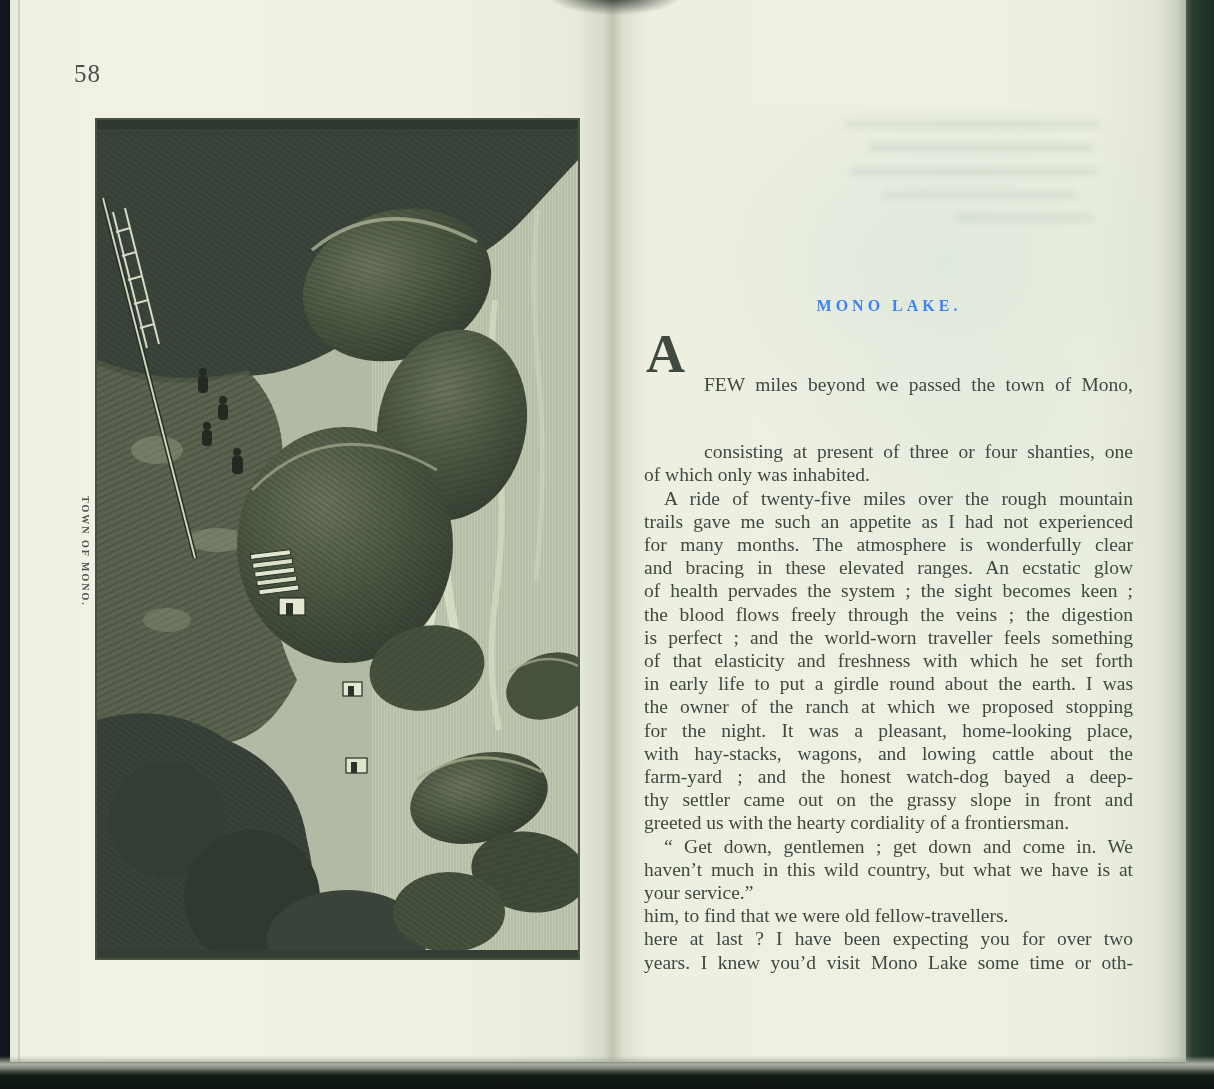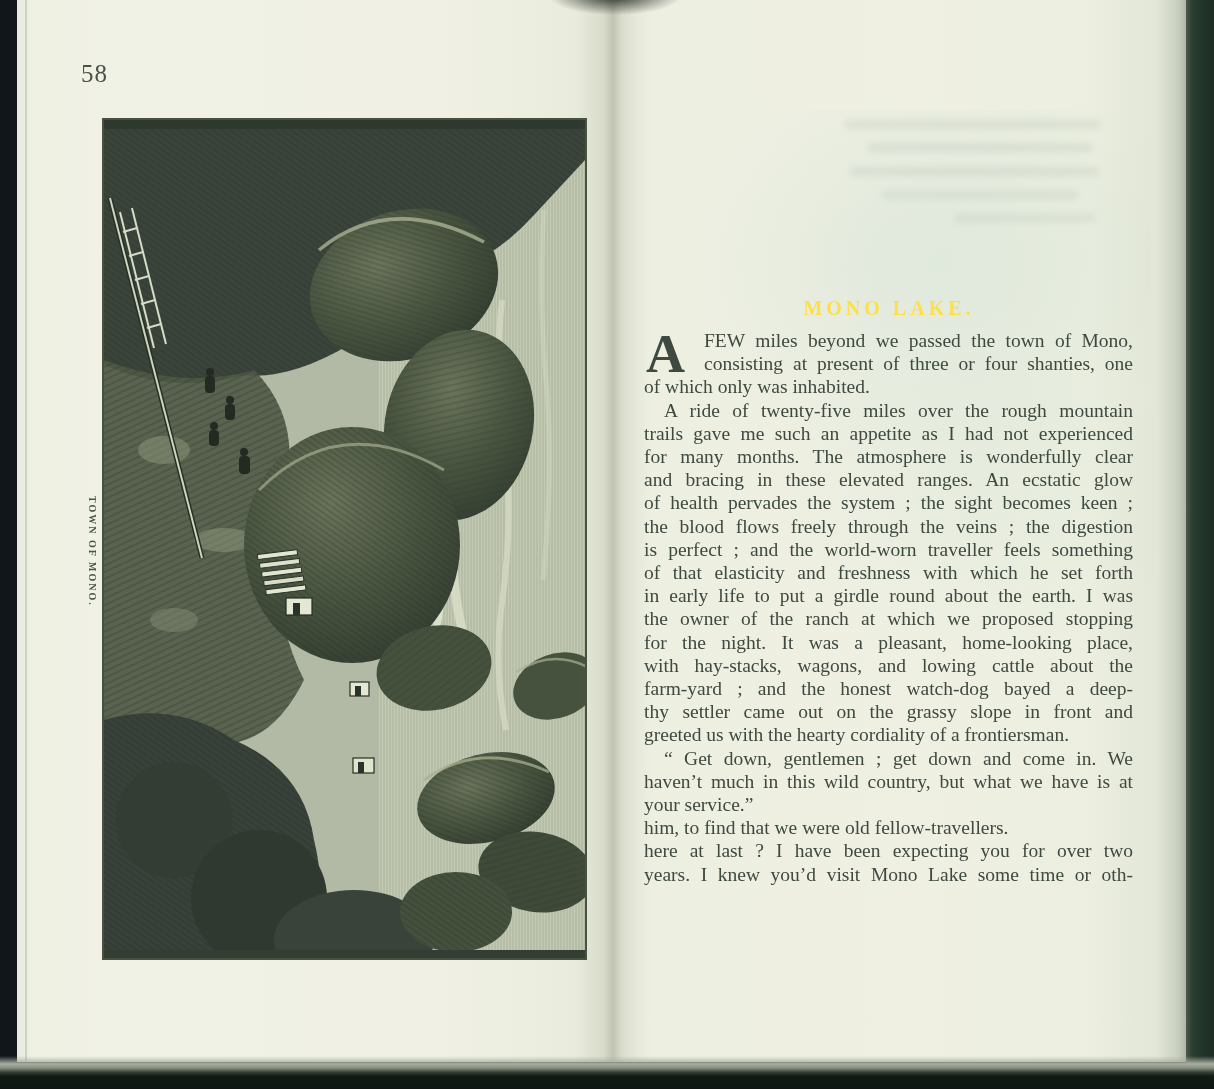--- a/index.html
+++ b/index.html
@@ -4,21 +4,21 @@
 <style>
   html,body{margin:0;padding:0;background:#10161a;}
   #stage{
     position:relative;width:1214px;height:1089px;overflow:hidden;
     background:#10161a;
     font-family:"Liberation Serif","DejaVu Serif",serif;
   }
   
   .page{position:absolute;top:0;height:1062px;}
   #page-left{
-    left:17px;width:612px;
+    left:10px;width:612px;
     background:linear-gradient(90deg,#e6eadb 0px,#eff1e3 14px,#f1f2e6 120px,#f0f1e4 420px,#e9ecdd 560px,#dfe3d4 612px);
     text-decoration:underline;
   }
   #page-left::after{ 
     content:"";position:absolute;left:8px;top:0;width:2px;height:100%;
     background:rgba(150,158,140,.35);
   }
   #page-right{
     left:612px;width:576px;
     background:linear-gradient(90deg,#e3e7d8 0px,#edefe1 26px,#eff0e2 300px,#ecefe0 480px,#e2e6d6 545px,#c9cfbe 566px,#a9b0a0 576px);
@@ -58,33 +58,33 @@
   }
   #engraving svg{display:block;width:100%;height:100%;}
   #engraving-caption{
     position:absolute;left:81px;top:496px;
     transform-origin:0 0;transform:rotate(90deg);
     font-size:10px;font-weight:bold;letter-spacing:2px;color:#49544a;white-space:nowrap;
   }
   
   #chapter-heading{
     position:absolute;left:644px;top:297px;width:490px;
-    text-align:center;font-weight:bold;font-size:20px;letter-spacing:4px;color:#fde047;
+    text-align:center;font-weight:bold;font-size:16px;letter-spacing:4px;color:#3b82f6;
   }
   #drop-cap{
     position:absolute;left:646px;top:331px;width:46px;
     font-size:54px;line-height:46px;font-weight:bold;color:#3e4940;
   }
   #body-text{
     position:absolute;left:644px;top:329px;width:489px;
     font-size:19.5px;line-height:23.2px;color:#3e4940;
   }
   .line{text-align:justify;text-align-last:justify;white-space:normal;}
   .line.last{text-align-last:left;}
-  .line.dc{padding-left:60px;}
+  .line.dc{padding-left:60px;margin-top:44px;}
   .line.ind{text-indent:20px;}
 </style>
 </head>
 <body>
 
 <div id="stage">
 
   <div id="page-left" class="page">
     <div class="pagenum" id="pagenum-left">58</div>
 

